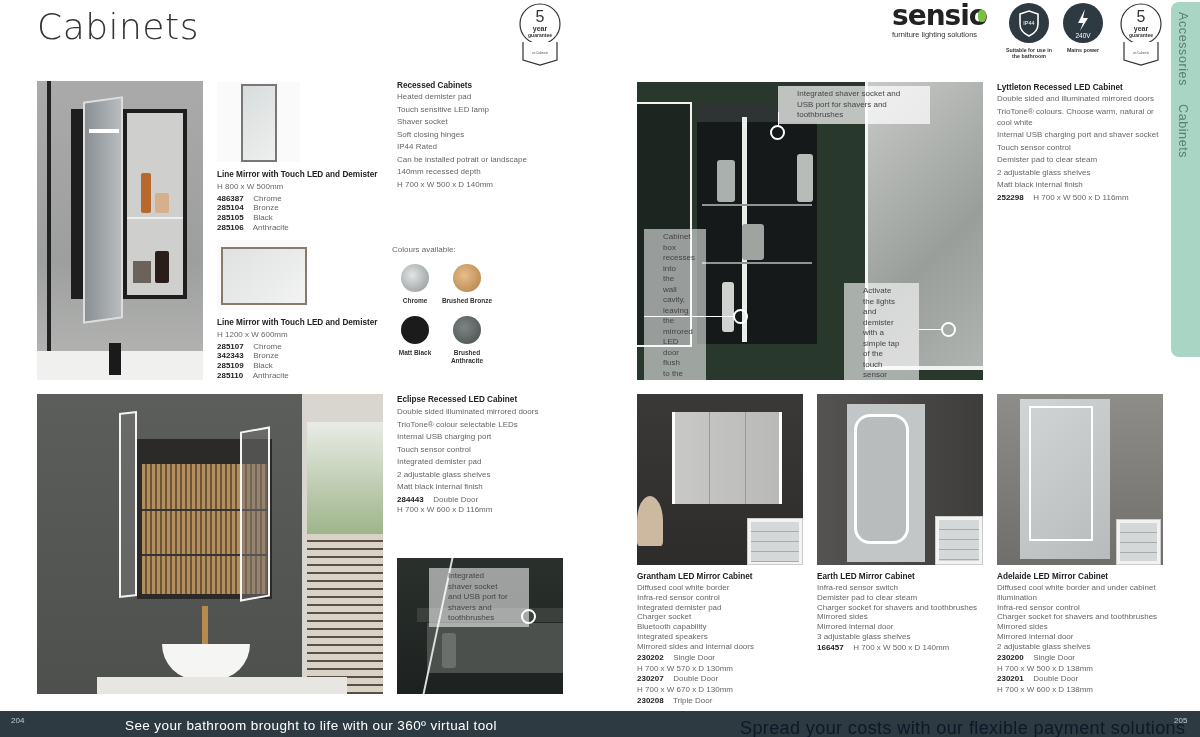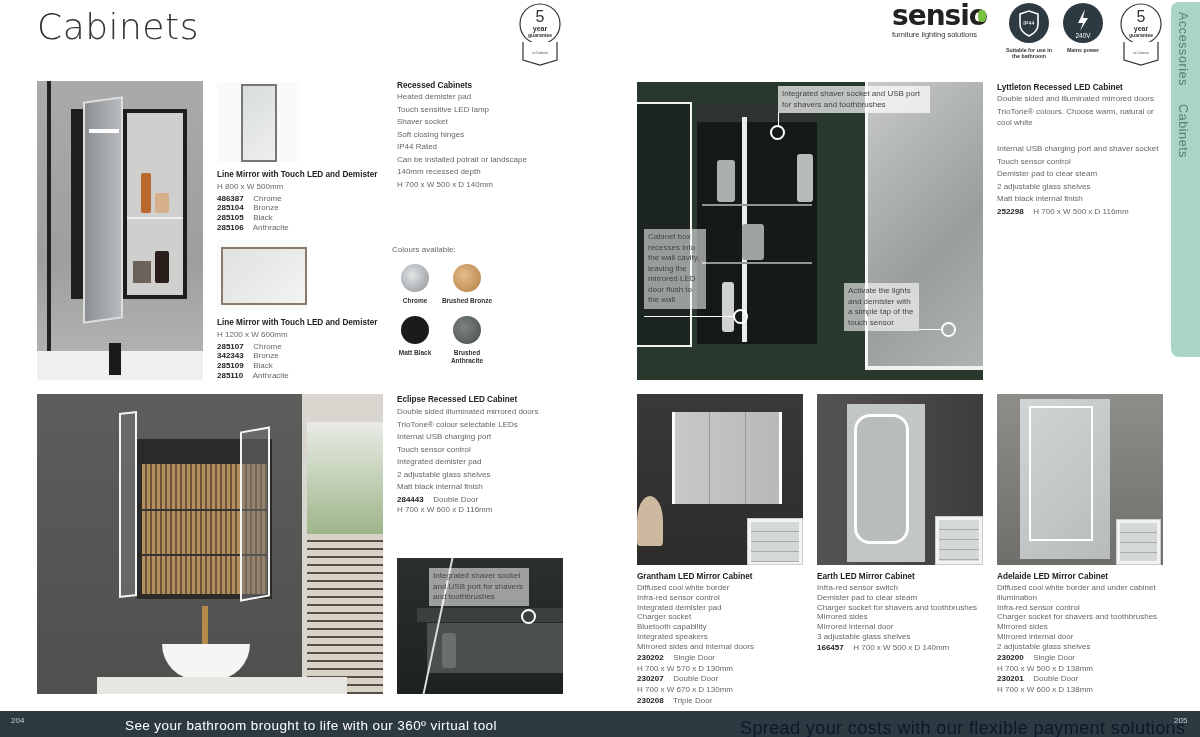--- a/index.html
+++ b/index.html
@@ -20,21 +20,21 @@
 .txt .line{display:block;white-space:nowrap}
 .code{font-weight:bold;color:#222;display:inline-block;width:34px}
 .rows .line{line-height:9.7px}
 .tight .line{line-height:9.8px}
 .footer{top:711px;height:26px;background:#2d3a42;width:1200px;left:0}
 .foot-left{left:125px;top:718px;color:#fff;font-size:13.5px;letter-spacing:0.4px}
 .foot-right{left:740px;top:718px;color:#0f172a;font-size:18px;letter-spacing:0.4px}
 .pn{color:#c5ccd0;font-size:8px}
 .swatch{width:28px;height:28px;border-radius:50%}
 .swlabel{font-size:6.5px;font-weight:bold;color:#333;text-align:center;width:60px;line-height:8px}
-.callout{background:rgba(255,255,255,0.55);color:#444;font-size:8px;line-height:10.5px;padding:3px 4px}
+.callout{background:rgba(255,255,255,0.55);color:#444;font-size:8px;line-height:10.5px;padding:3px 19px}
 .ring{width:15px;height:15px;border:2.5px solid #fff;border-radius:50%}
 .icon-circle{width:40px;height:40px;border-radius:50%;background:#2d3a42}
 .icap{font-size:5.3px;font-weight:bold;color:#333;text-align:center;line-height:6px}
 </style>
 </head>
 <body>
 
 <div class="abs title">Cabinets</div>
 
 <div class="abs badge" style="left:517px;top:2px">
@@ -216,21 +216,21 @@
   <div class="abs callout" style="left:207px;top:201px;width:75px;background:rgba(255,255,255,0.6)"><span>Activate the lights and demister with a simple tap of the touch sensor</span></div>
   <div class="abs" style="left:282px;top:247px;width:22px;height:1px;background:#fff"></div>
   <div class="abs ring" style="left:304px;top:240px"></div>
 </div>
 
 <div class="abs txt" style="left:997px;top:82px;width:172px">
   <span class="line h" style="line-height:11px">Lyttleton Recessed LED Cabinet</span>
   <span class="line">Double sided and illuminated mirrored doors</span>
   <span class="line">TrioTone® colours. Choose warm, natural or</span>
   <span class="line" style="line-height:9px">cool white</span>
-  <span class="line" style="margin-top:16px">Internal USB charging port and shaver socket</span>
+  <span class="line" style="margin-top:2px">Internal USB charging port and shaver socket</span>
   <span class="line">Touch sensor control</span>
   <span class="line">Demister pad to clear steam</span>
   <span class="line">2 adjustable glass shelves</span>
   <span class="line">Matt black internal finish</span>
   <span class="line" style="line-height:11px"><span class="code">252298</span> <span>H 700 x W 500 x D 116mm</span></span>
 </div>
 
 <div class="abs photo" style="left:637px;top:394px;width:166px;height:171px;background:linear-gradient(180deg,#3a3937,#2d2c2b)">
   <div class="abs" style="left:35px;top:18px;width:110px;height:92px;background:linear-gradient(90deg,#c8c8c6,#b9b9b7);border-left:3px solid #fff;border-right:3px solid #fff"></div>
   <div class="abs" style="left:72px;top:18px;width:1px;height:92px;background:#999"></div>

